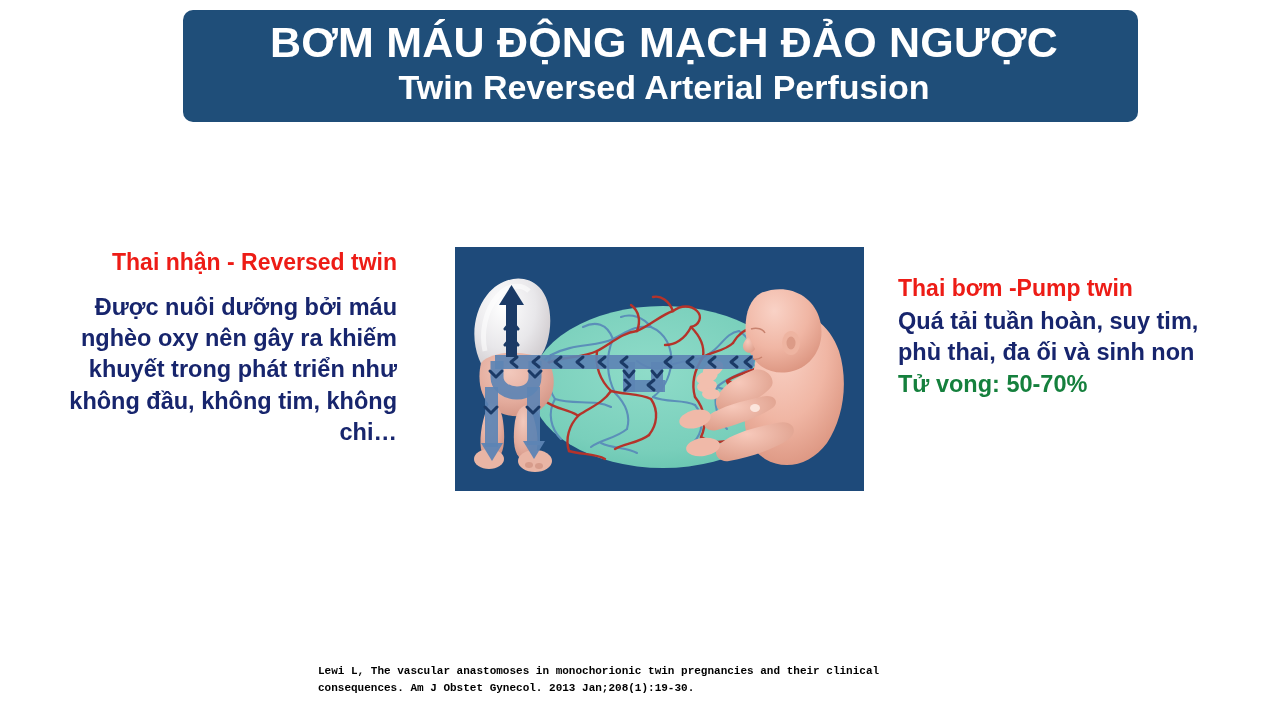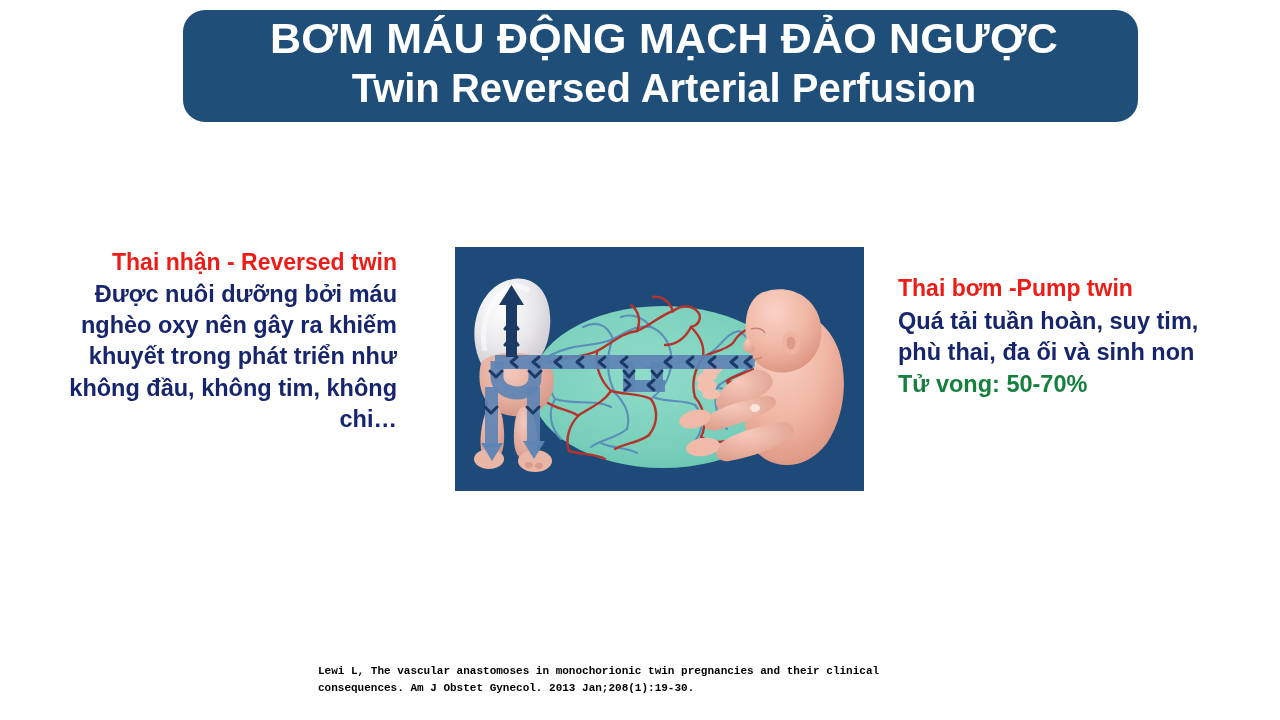--- a/index.html
+++ b/index.html
@@ -17,40 +17,40 @@
   }
 
   
   #title-banner {
     position: absolute;
     left: 183px;
     top: 10px;
     width: 955px;
     height: 112px;
     background: #1f4e79;
-    border-radius: 22px;
+    border-radius: 10px;
     display: flex;
     flex-direction: column;
     align-items: center;
     justify-content: center;
     box-sizing: border-box;
     padding: 2px 11px 8px 18px;
   }
   #title-main {
     color: #ffffff;
     font-size: 43px;
     font-weight: bold;
     line-height: 1.06;
     letter-spacing: 0.2px;
     white-space: nowrap;
     text-align: center;
   }
   #title-sub {
     color: #ffffff;
-    font-size: 40px;
+    font-size: 34px;
     font-weight: bold;
     line-height: 1.1;
     margin-top: 4px;
     white-space: nowrap;
     text-align: center;
   }
 
   
   .side-block {
     position: absolute;
@@ -73,21 +73,21 @@
     font-size: 23px;
     line-height: 1.30;
     display: block;
   }
   .body-navy {
     color: #17256d;
     font-size: 23.5px;
     line-height: 1.33;
     display: block;
   }
-  #left-block .body-navy { margin-top: 1px; }
+  #left-block .body-navy { margin-top: 14px; }
   #right-block .body-navy { margin-top: 2px; }
   #right-mortality {
     color: #15803d;
     font-size: 23.5px;
     line-height: 1.33;
     display: block;
     margin-top: 1px;
   }
 
   

